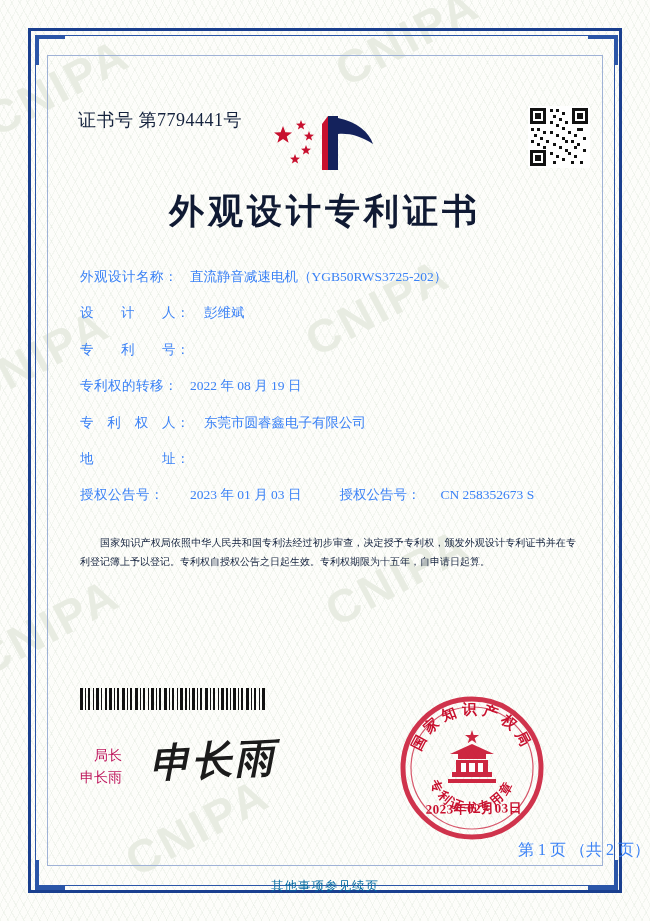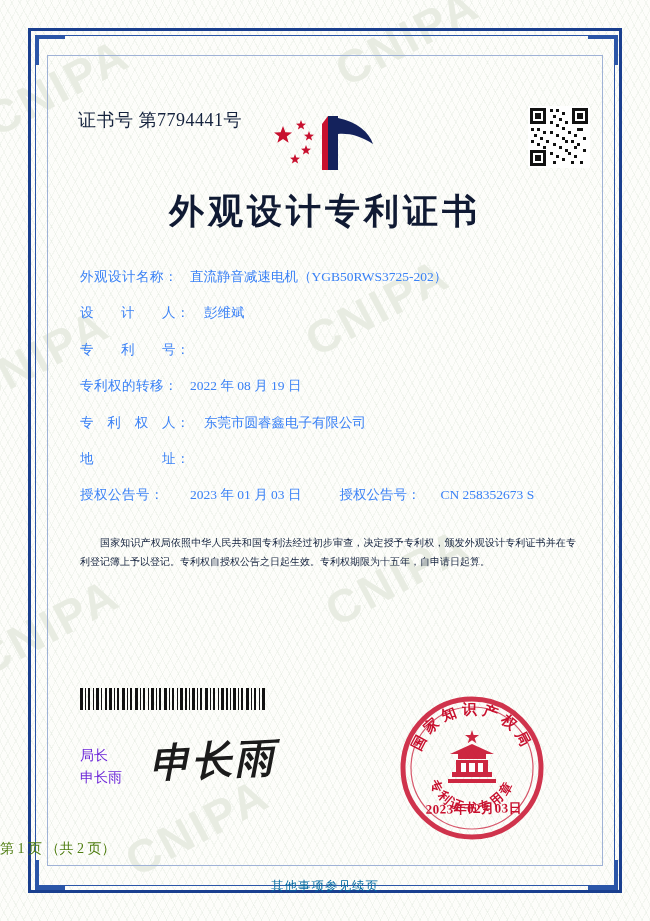--- a/index.html
+++ b/index.html
@@ -167,22 +167,23 @@
     left: 80px;
     top: 688px;
     width: 188px; height: 22px;
   }
 
   .signature-block {
     position: absolute;
     left: 80px;
     top: 745px;
     font-size: 14px;
-    color: #6d28d9;
+    color: #be185d;
     line-height: 1.6;
+    text-align: right;
   }
   .sig-script {
     position: absolute;
     left: 150px;
     top: 733px;
     font-size: 40px;
     font-family: "DejaVu Serif", serif;
     font-style: italic;
     font-weight: bold;
     color: #1b1b1b;
@@ -206,23 +207,23 @@
     color: #c8102e;
     font-weight: bold;
     letter-spacing: 0.5px;
     transform: rotate(-1deg);
   }
 
   .page-num {
     position: absolute;
     left: 0; right: 0;
     top: 840px;
-    text-align: left;
-    font-size: 14px;
-    color: #4d7c0f;
+    text-align: right;
+    font-size: 16px;
+    color: #3b82f6;
   }
   .footer-note {
     position: absolute;
     left: 0; right: 0;
     top: 878px;
     text-align: center;
     font-size: 12.5px;
     color: #0369a1;
     letter-spacing: 1px;
   }

